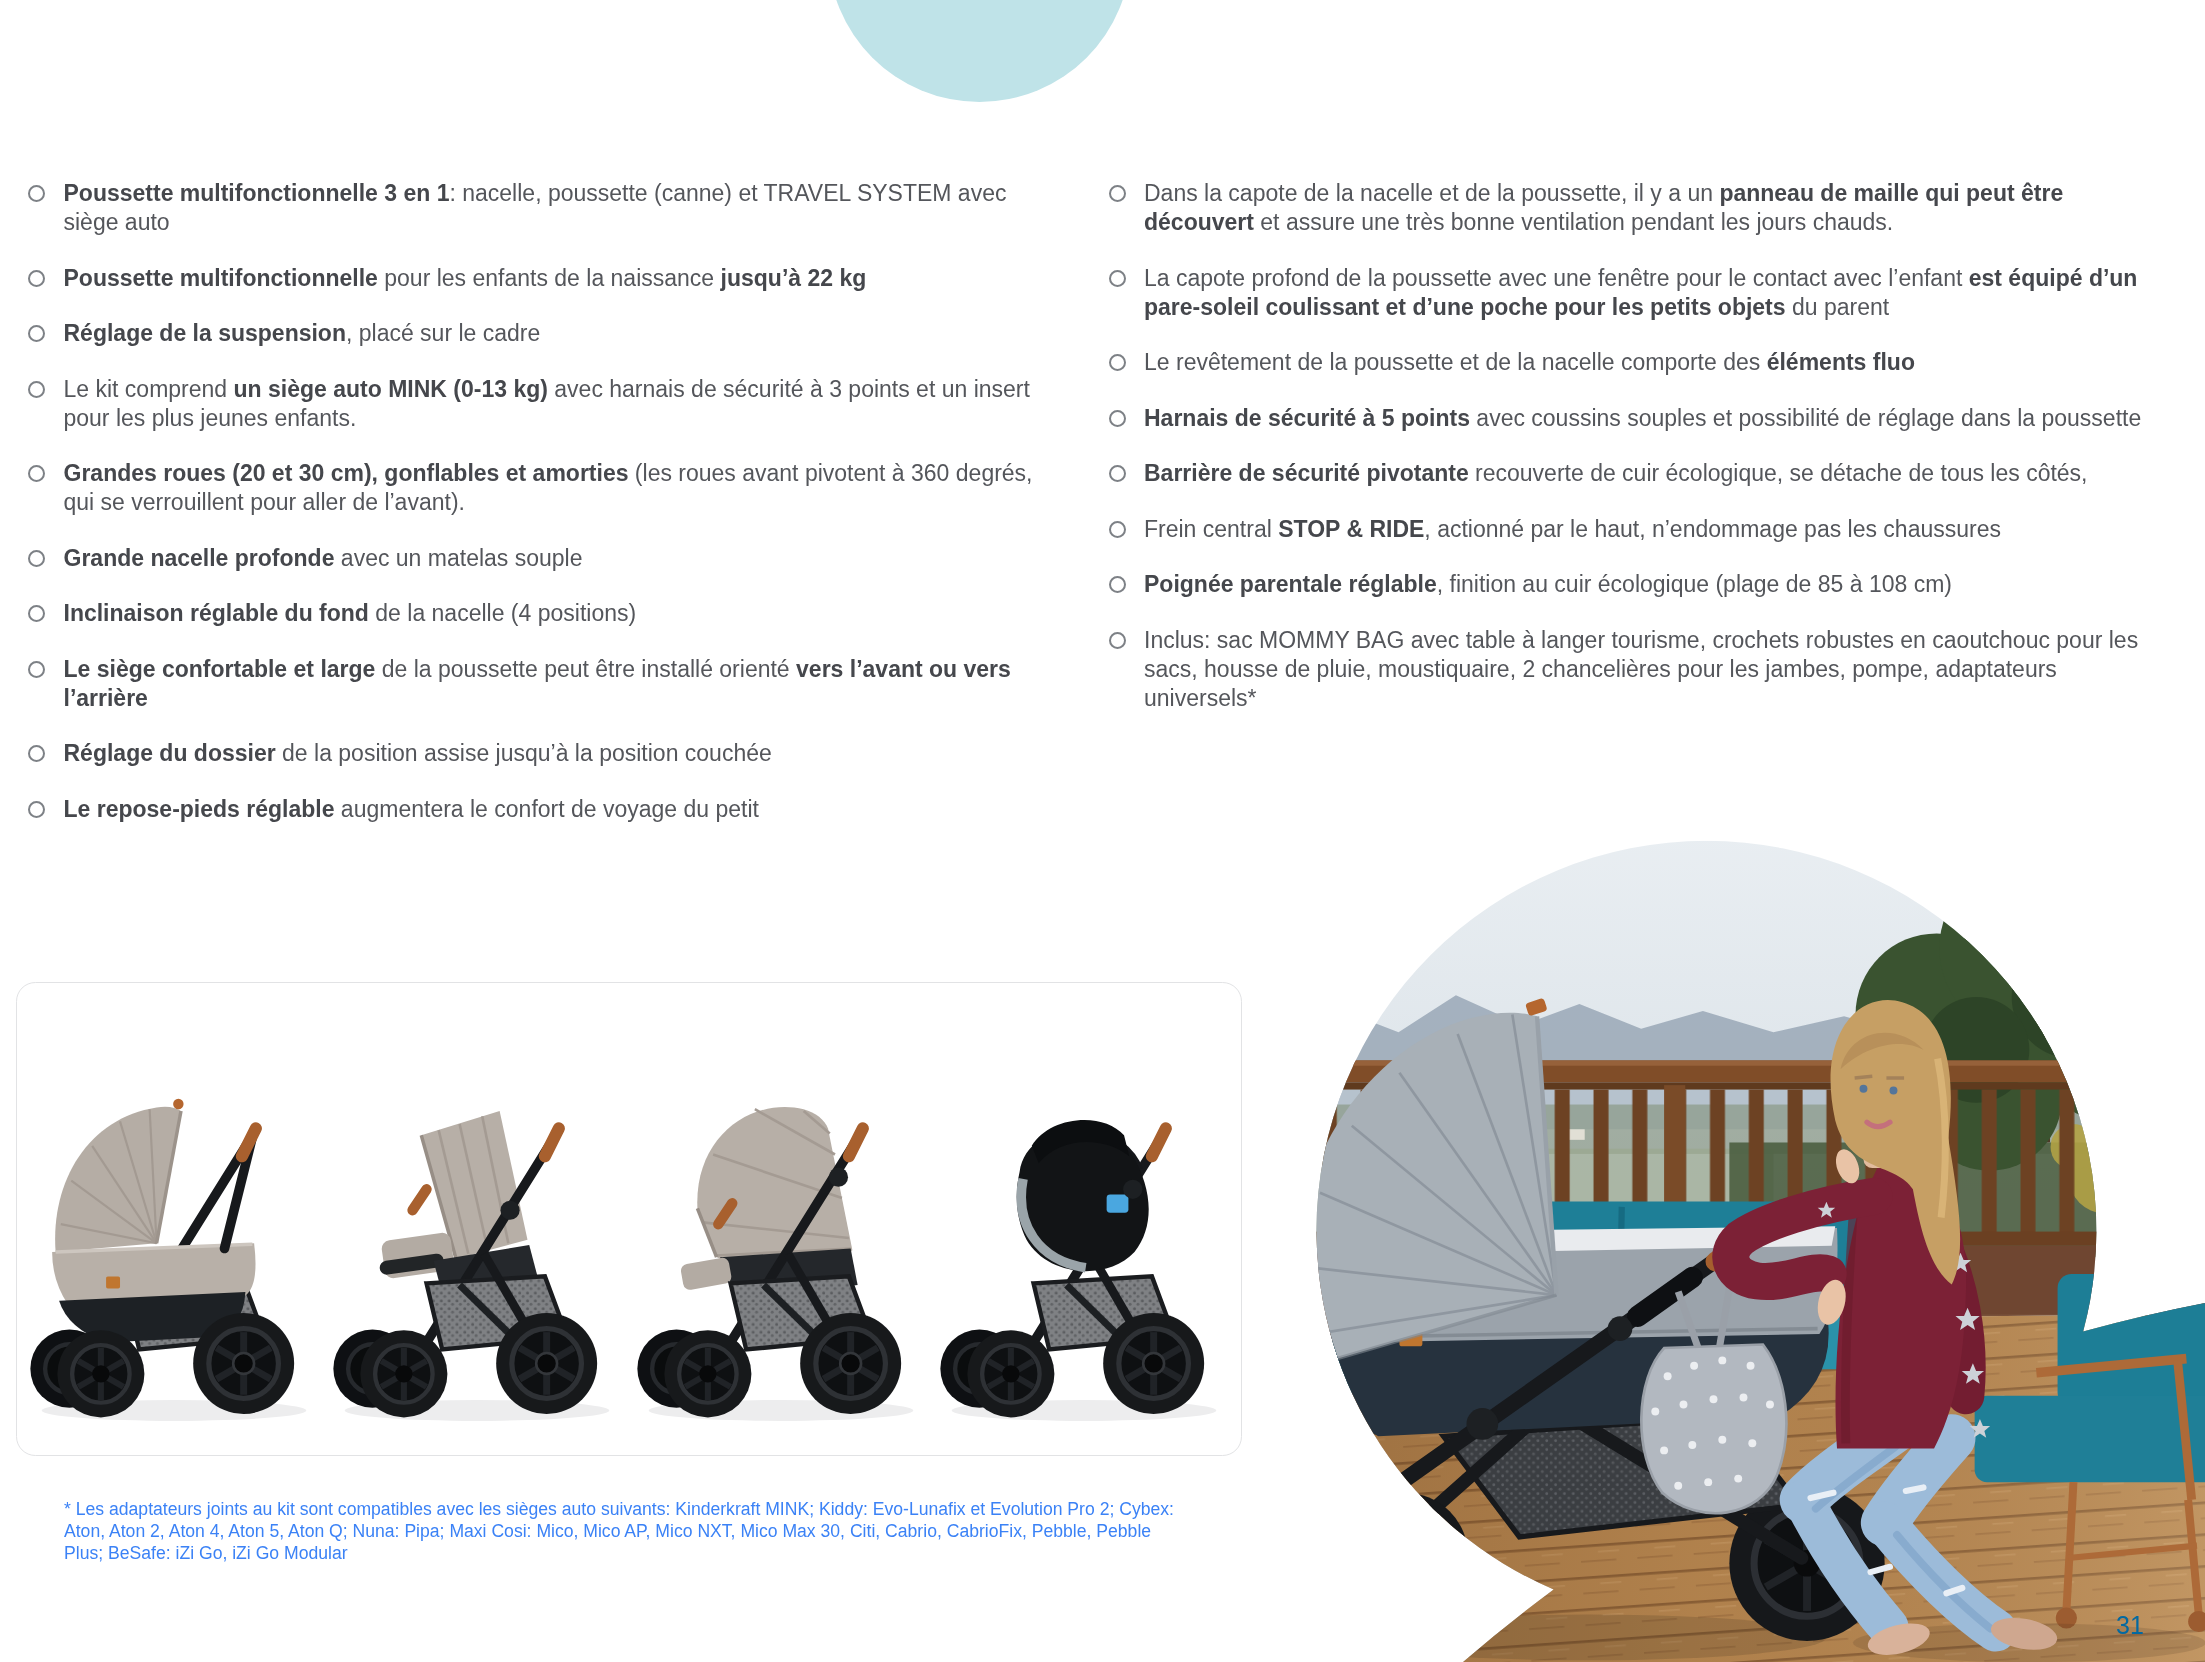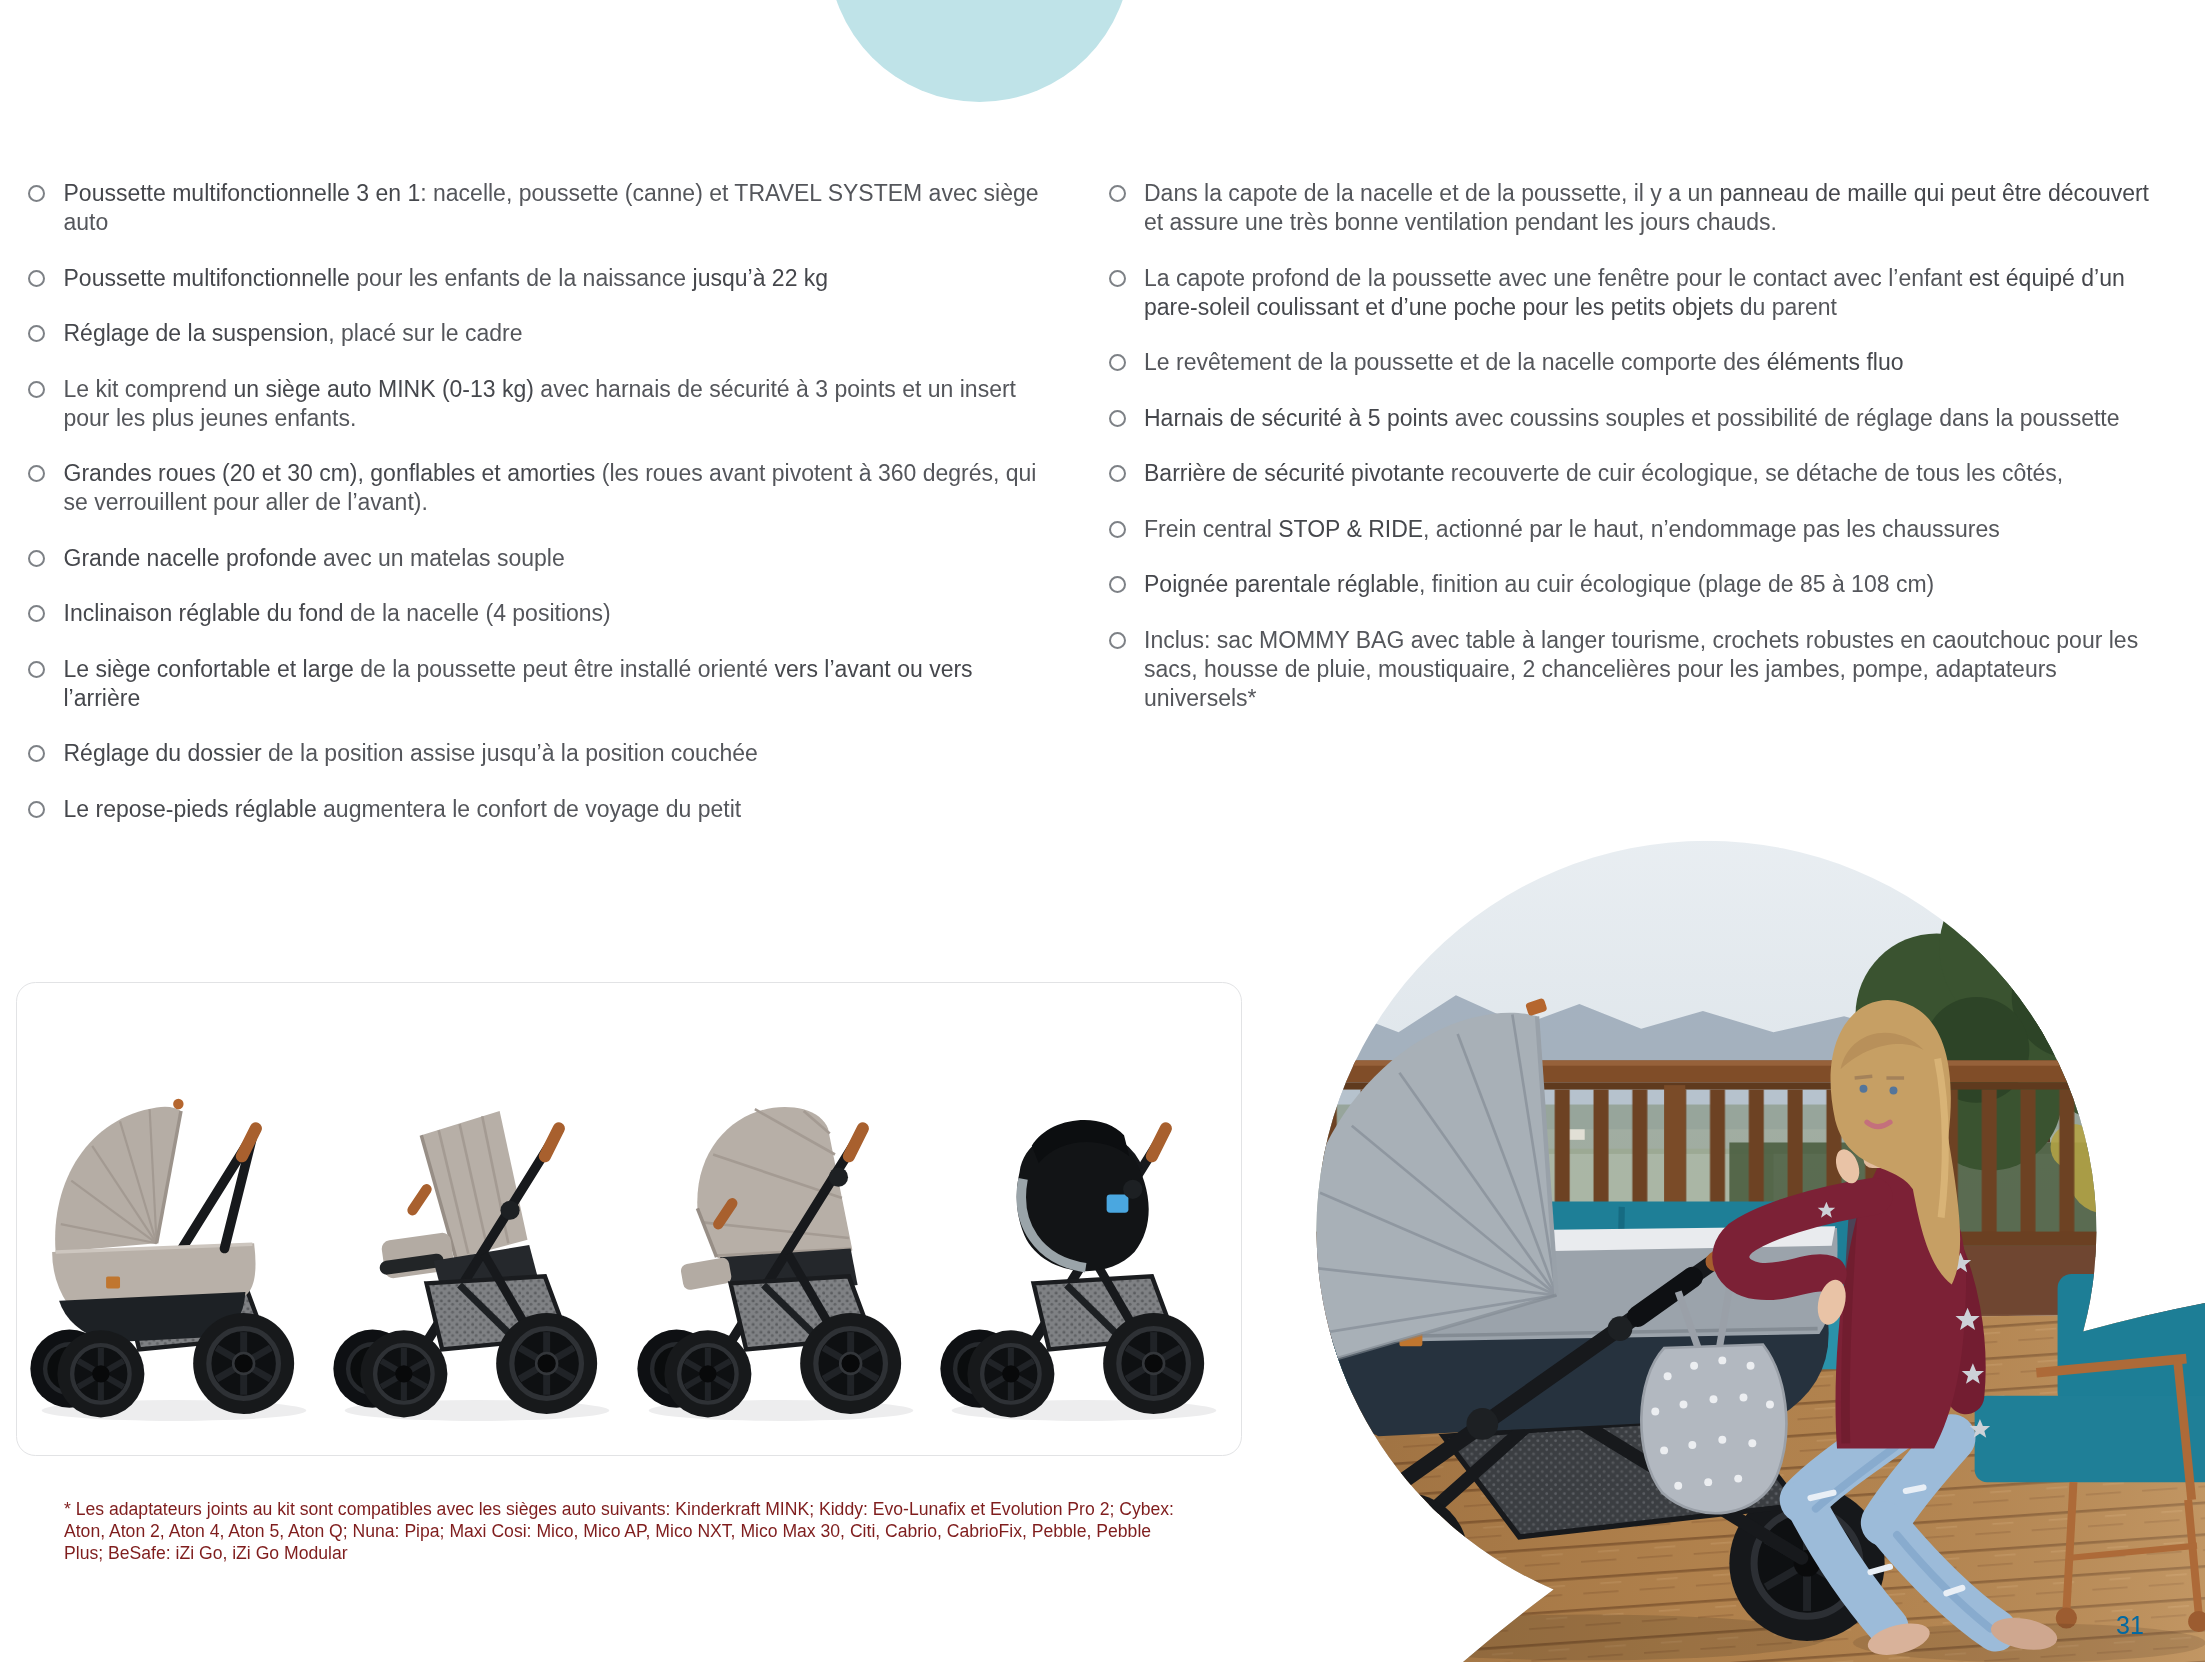--- a/index.html
+++ b/index.html
@@ -5,31 +5,31 @@
   html,body{margin:0;padding:0;background:#ffffff;}
   .page{position:relative;width:2206px;height:1663px;background:#ffffff;overflow:hidden;
         font-family:"Liberation Sans",sans-serif;color:#54565b;}
   .top-circle{position:absolute;left:828px;top:-201px;width:303px;height:303px;
         border-radius:50%;background:#bfe3e8;}
   .features{position:absolute;top:179px;font-size:23px;line-height:29px;}
   .features ul{list-style:none;margin:0;padding:0;}
   .features li{position:relative;padding-left:37px;margin-bottom:26.5px;}
   .features li::before{content:"";position:absolute;left:1.8px;top:6.2px;width:13.2px;height:13.2px;
         border:2.2px solid #7d8186;border-radius:50%;background:#fff;}
-  .features .b{font-weight:normal;color:#45474c;}
+  .features .b{font-weight:bold;color:#45474c;}
   .features.left{left:26.5px;width:1015px;}
   .features.right{left:1107px;width:1045px;}
   .product-box{position:absolute;left:16px;top:982px;width:1226px;height:474px;
         border:1.8px solid #e2e3e5;border-radius:19.4px;background:#fff;
         display:flex;align-items:flex-end;justify-content:space-around;padding:0 5.3px;box-sizing:border-box;}
   .stroller-fig{width:296px;height:429px;margin:0 0 12.4px 0;}
   .stroller-fig svg{width:100%;height:100%;display:block;}
   .photo-svg{position:absolute;left:0;top:0;width:2206px;height:1663px;}
   .footnote{position:absolute;left:64px;top:1498px;width:1129px;font-size:17.6px;
-        line-height:22px;color:#7f1d1d;}
+        line-height:22px;color:#3b82f6;}
   .page-number{position:absolute;left:2116px;top:1611px;font-size:25px;color:#0369a1;}
 </style>
 </head>
 <body>
 
 <div class="page">
 
   <div class="top-circle"></div>
 
   <div class="features left">

